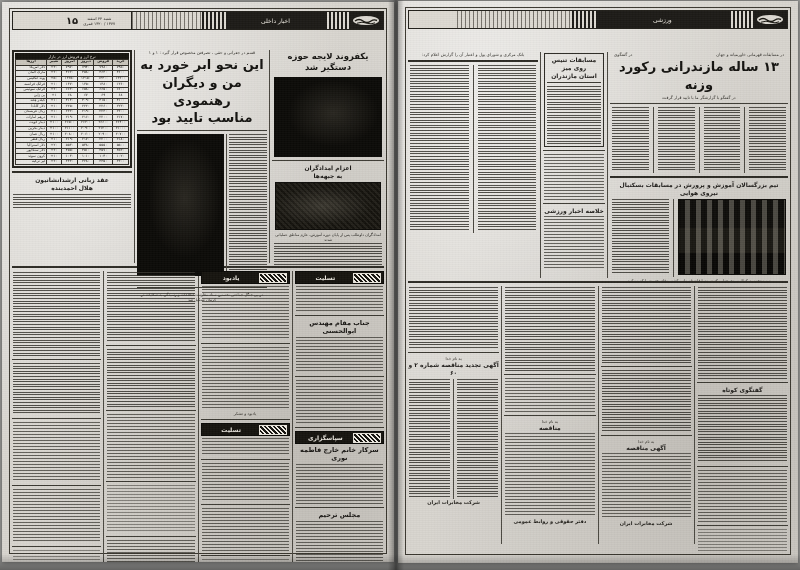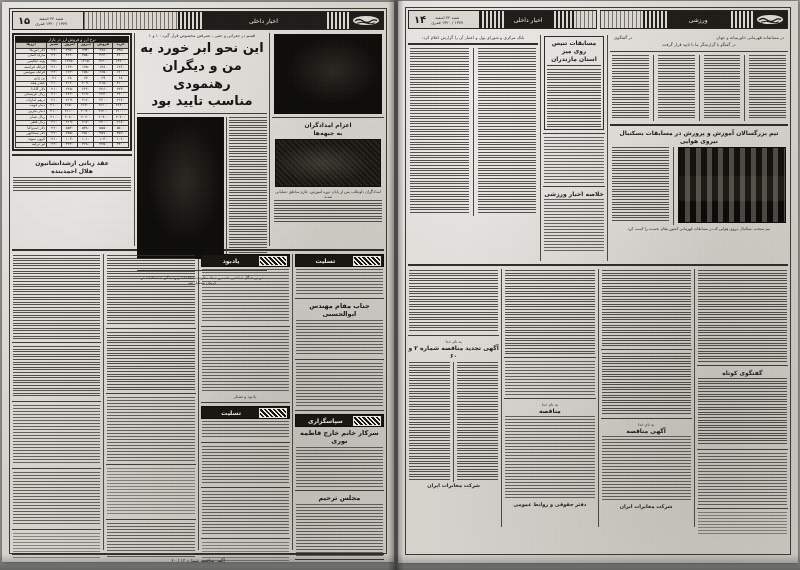--- a/index.html
+++ b/index.html
@@ -66,22 +66,23 @@
     padding: 2px;
   }
 
   
   .masthead {
     display: flex;
     align-items: stretch;
     height: 17px;
     border: 1px solid #23211c;
     background: #ddd9d2;
-    margin-bottom: 3px;
+    margin-bottom: 20px;
     direction: rtl;
+    padding-left: 48px;
   }
   .mh-logo {
     width: 34px;
     background: #1d1b17;
     display: flex; align-items: center; justify-content: center;
   }
   .mh-logo svg { display:block; }
   .mh-bars {
     flex: 0 0 24px;
     background:
@@ -256,20 +257,21 @@
             <div>شنبه ۲۲ اسفند</div>
             <div>۱۳۷۷ / ۱۴۲۰ قمری</div>
           </div>
           <div class="mh-pageno">۱۵</div>
         </div>
       </div>
 
       <div class="row" style="height:213px;">
 
         <div class="col" style="width:112px;">
+          <div class="headline sm" style="padding:1px 0 2px;">یکفروند لایجه حوزه دستگیر شد</div>
           <div class="photo dark" style="height:78px;margin:1px 2px;"></div>
           <div class="hr"></div>
           <div class="subhead">اعزام امدادگران</div>
           <div class="subhead" style="margin-bottom:2px;">به جبهه‌ها</div>
           <div class="photo grainy" style="height:46px;margin:1px 3px;"></div>
           <div class="caption">امدادگران داوطلب پس از پایان دوره آموزش، عازم مناطق عملیاتی شدند</div>
           <div class="txt dense" style="height:22px;margin:1px 2px;"></div>
         </div>
 
         <div class="vline"></div>
@@ -566,44 +568,32 @@
               <path d="M3 6 q4 -3 8 0 q4 3 8 0 q3 -2 6 -0.5" stroke="#17150f" stroke-width="1.4" fill="none"></path>
               <path d="M5 8.2 q5 -2 10 0 q4 1.5 8 -0.4" stroke="#17150f" stroke-width="1" fill="none"></path>
             </svg>
           </div>
           <div class="mh-bars"></div>
           <div class="mh-section">ورزشی</div>
           <div class="mh-bars"></div>
           <div class="mh-ruler"></div>
         </div>
 
-        <div class="masthead" style="flex:1;">
-          <div class="mh-ruler"></div>
-          <div class="mh-bars"></div>
-          <div class="mh-section">اخبار داخلی</div>
-          <div class="mh-bars"></div>
-          <div class="mh-dateblock">
-            <div class="mh-dates">
-              <div>شنبه ۲۲ اسفند</div>
-              <div>۱۳۷۷ / ۱۴۲۰ قمری</div>
-            </div>
-            <div class="mh-pageno">۱۴</div>
-          </div>
-        </div>
       </div>
 
       <div style="height:3px;"></div>
 
       <div class="row" style="height:226px;">
 
         <div class="col" style="width:178px;">
           <div class="row" style="justify-content:space-between;padding:0 4px;">
             <span class="kicker">در مسابقات قهرمانی خاورمیانه و جهان</span>
             <span class="kicker">در گفتگوی</span>
           </div>
+          <div class="headline big">۱۳ ساله مازندرانی رکورد وزنه</div>
           <div class="kicker" style="margin-top:1px;">در گفتگو با گزارشگر ما با تایید قرار گرفت</div>
           <div class="hr"></div>
           <div class="row" style="height:66px;">
             <div class="col" style="flex:1;">
                 <div class="txt dense" style="height:64px;margin:0 2px;"></div>
               </div>
             <div class="vline"></div>
             <div class="col" style="flex:1;">
                 <div class="txt dense" style="height:64px;margin:0 2px;"></div>
               </div>

